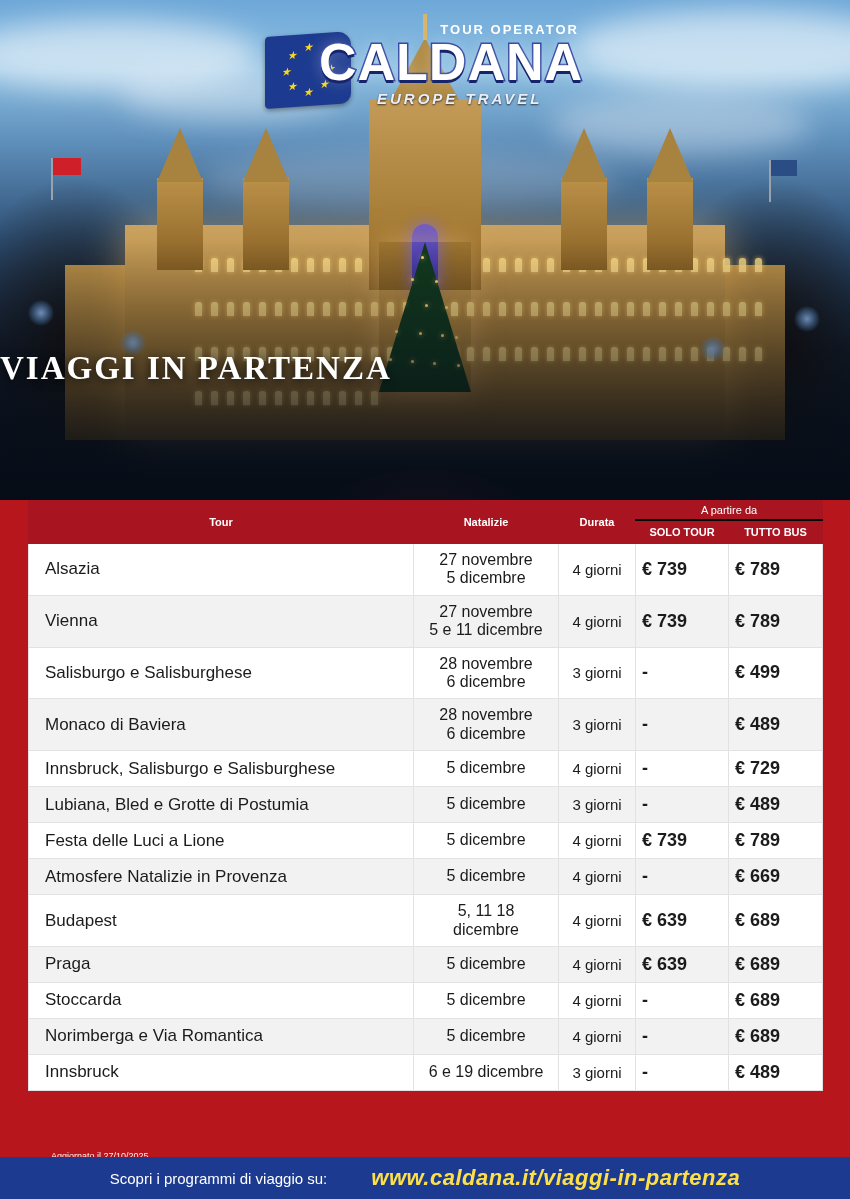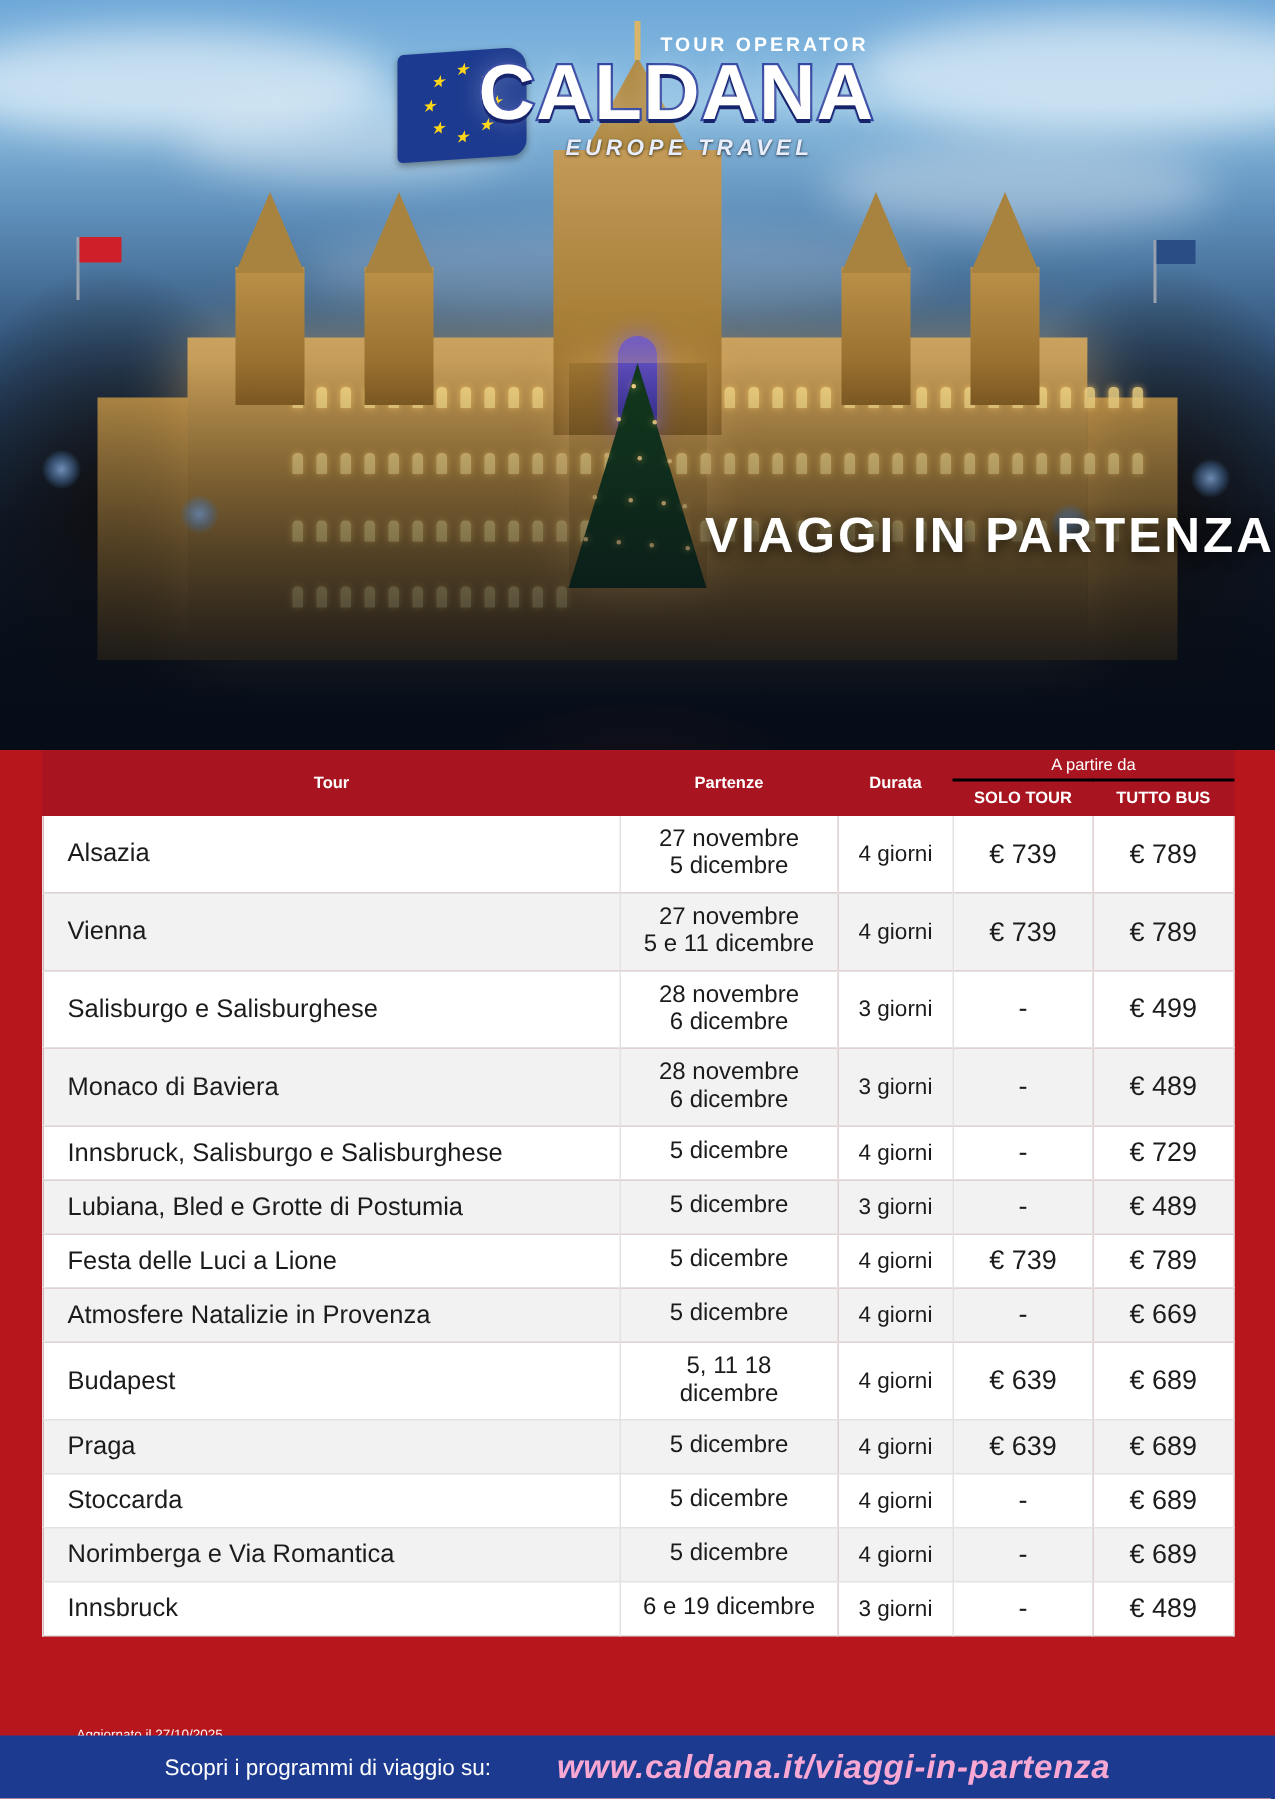--- a/index.html
+++ b/index.html
@@ -124,23 +124,24 @@
     text-shadow: 0 3px 0 #16246b, 0 0 16px rgba(255,255,255,.35);
   }
   .logo-sub {
     position: absolute; top: 76px; left: 112px;
     font-size: 15px; font-style: italic; font-weight: bold; letter-spacing: 3px;
     color: #e9eefc; text-shadow: 0 1px 2px rgba(0,0,0,.7);
   }
 
   
   .kicker {
-    position: absolute; left: 0; right: 0; top: 338px; text-align: right;
+    position: absolute; left: 0; right: 0; top: 350px; text-align: left;
     color: #ffffff; font-size: 33px; font-weight: bold; letter-spacing: 2px;
     text-shadow: 0 2px 10px rgba(0,0,0,.8);
+    font-family: Liberation Serif, serif;
   }
   .headline {
     position: absolute; left: 0; right: 0; top: 402px; text-align: center;
     color: #ffffff; font-size: 61px; font-weight: bold; letter-spacing: -1px;
     text-shadow: 0 3px 14px rgba(0,0,0,.85);
   }
 
   
   .table-zone { position: absolute; top: 500px; left: 28px; width: 794px; }
   table { border-collapse: collapse; width: 794px; table-layout: fixed; }
@@ -160,35 +161,35 @@
     border: 1px solid #e2e2e2;
     font-size: 17px; color: #1b1b1b;
     padding: 7px 6px;
     background: #ffffff;
   }
   tbody tr:nth-child(even) td { background: #f2f2f2; }
   td.tour { text-align: left; padding-left: 16px; }
   td.part, td.dur { text-align: center; }
   td.part { font-size: 16px; line-height: 1.15; }
   td.dur { font-size: 15px; }
-  td.price { text-align: center; font-weight: normal; font-size: 18px; }
+  td.price { text-align: left; font-weight: bold; font-size: 18px; }
   .part2 { display: block; }
 
   .updated {
     position: absolute; top: 1151px; left: 34px;
     color: #ffffff; font-size: 9px; opacity: .95; margin-left: 17px;
   }
 
   
   .footer {
     position: absolute; bottom: 0; left: 0; width: 850px; height: 42px;
     background: #1c3a8f; display: flex; align-items: center; justify-content: center; gap: 10px;
   }
   .footer .lead { color: #ffffff; font-size: 15px; }
-  .footer .url { color: #f9a8d4; font-size: 22px; font-weight: bold; font-style: italic; letter-spacing: .5px; margin-left: 34px; }
+  .footer .url { color: #fde047; font-size: 22px; font-weight: bold; font-style: italic; letter-spacing: .5px; margin-left: 34px; }
 
   
   .watermark {
     position: absolute; top: 470px; left: 50%; transform: translateX(-50%);
     width: 300px; height: 220px; border-radius: 50%;
     background: radial-gradient(circle, rgba(200,60,70,.10), rgba(200,60,70,0) 70%);
     pointer-events: none;
   }
 </style>
 </head>
@@ -412,21 +413,21 @@
       <colgroup>
         <col class="c-tour">
           <col class="c-part">
           <col class="c-dur">
           <col class="c-solo">
           <col class="c-bus">
       </colgroup>
       <thead>
         <tr>
           <th rowspan="2">Tour</th>
-          <th rowspan="2">Partenze</th>
+          <th rowspan="2">Natalizie</th>
           <th rowspan="2">Durata</th>
           <th colspan="2" class="apartire">A partire da</th>
         </tr>
         <tr>
           <th class="sub">SOLO TOUR</th>
           <th class="sub">TUTTO BUS</th>
         </tr>
       </thead>
       <tbody id="tbody">
           <tr>

